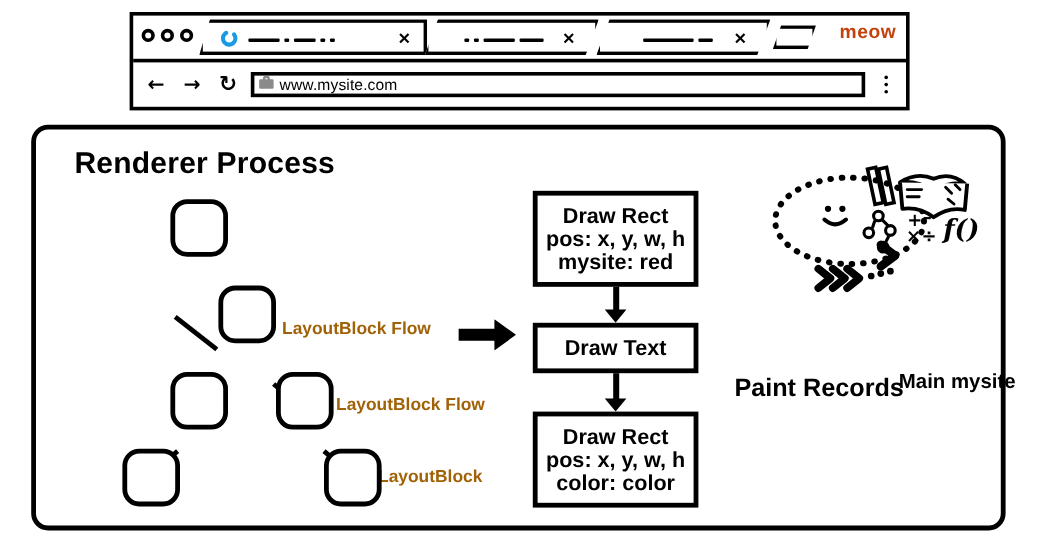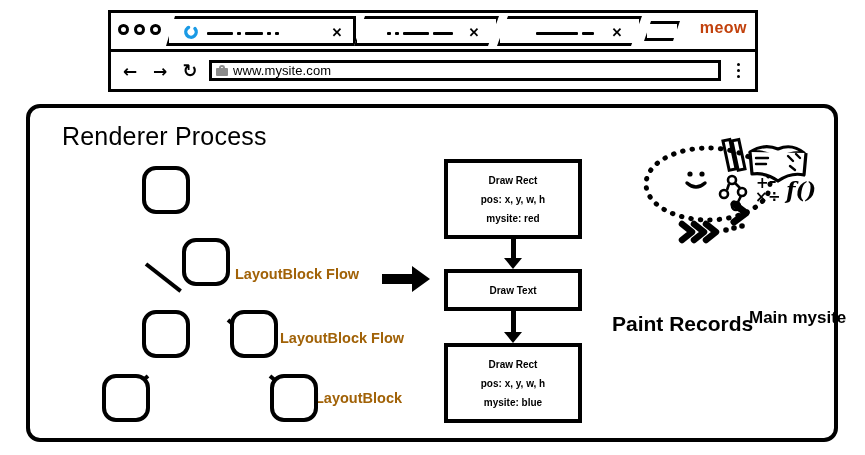--- a/index.html
+++ b/index.html
@@ -159,21 +159,21 @@
 
   #url-input-wrap {
     flex: 1;
     margin-left: 8px;
     margin-right: 6px;
     height: 21px;
     border: 3px solid #000;
     box-sizing: border-box;
     background: #fff;
     display: flex;
-    align-items: center;
+    align-items: flex-start;
     padding-left: 4px;
   }
   #lock-icon {
     width: 12px;
     height: 11px;
     position: relative;
     flex: 0 0 auto;
     margin-right: 5px;
   }
   #lock-icon .body {
@@ -227,21 +227,21 @@
     border-radius: 14px;
     box-sizing: border-box;
     background: #fff;
   }
 
   #renderer-title {
     position: absolute;
     left: 32px;
     top: 14px;
     font-size: 25px;
-    font-weight: normal;
+    font-weight: bold;
     color: #000;
     letter-spacing: 0.2px;
   }
 
   
   #layout-tree {
     position: absolute;
     left: 60px;
     top: 58px;
     width: 300px;
@@ -288,21 +288,21 @@
     box-sizing: border-box;
     background: #fff;
     text-align: center;
     color: #000;
     display: flex;
     flex-direction: column;
     justify-content: center;
     align-items: center;
   }
   .paint-box .line {
-    font-size: 10px;
+    font-size: 18px;
     font-weight: bold;
     line-height: 19px;
     white-space: nowrap;
   }
   #paint-box-1 { left: 414px; top: 51px; width: 138px; height: 80px; }
   #paint-box-2 { left: 414px; top: 161px; width: 138px; height: 42px; align-items: center; }
   #paint-box-3 { left: 414px; top: 235px; width: 138px; height: 80px; }
 
   .paint-connector {
     position: absolute;
@@ -462,21 +462,21 @@
   <div class="paint-box" id="paint-box-2">
     <span class="line">Draw Text</span>
   </div>
 
   <div class="paint-connector" id="connector-2"></div>
   <div class="paint-arrowhead" id="arrowhead-2"></div>
 
   <div class="paint-box" id="paint-box-3">
     <span class="line">Draw Rect</span>
     <span class="line">pos: x, y, w, h</span>
-    <span class="line">mysite: blue</span>
+    <span class="line">color: color</span>
   </div>
 
   <div id="paint-records-label">Paint Records</div>
 
   <svg id="main-thread-group" viewBox="0 0 212 110">
 
     <ellipse cx="78" cy="48" rx="62" ry="36" fill="none" stroke="#000" stroke-width="5" stroke-linecap="round" stroke-dasharray="0.5 9"></ellipse>
 
     <circle cx="60" cy="38" r="2.6" fill="#000"></circle>
     <circle cx="72" cy="38" r="2.6" fill="#000"></circle>

